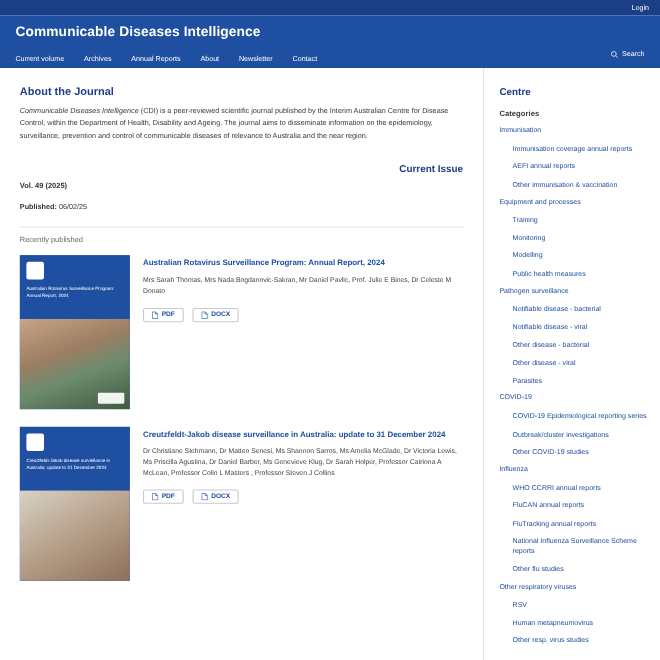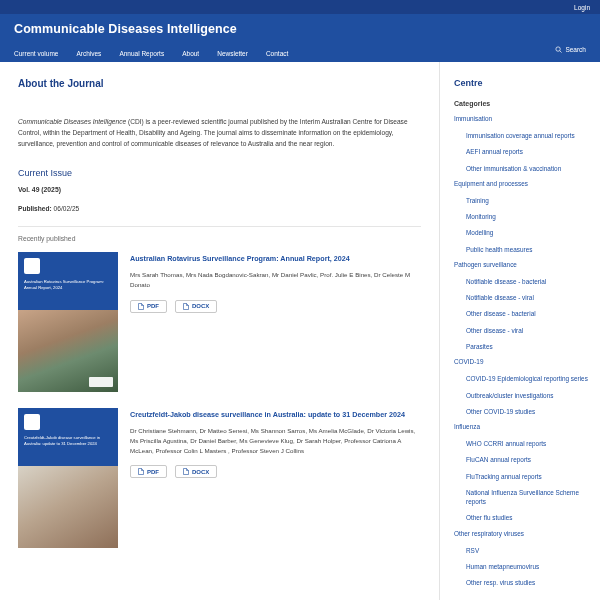--- a/index.html
+++ b/index.html
@@ -78,27 +78,28 @@
   .sidebar {
     width: 160px;
     background: #ffffff;
     padding: 16px 10px 0 14px;
     overflow: hidden;
   }
   h2.section-h {
     font-size: 10px;
     color: #1b3f87;
     font-weight: bold;
-    margin: 0 0 28px 0;
+    margin: 0 0 8px 0;
   }
   h3.sub-h {
     font-size: 9px;
     color: #1b3f87;
-    font-weight: normal;
+    font-weight: bold;
     margin: 18px 0 8px 0;
+    text-align: right;
   }
   p.body-text {
     font-size: 6.6px;
     line-height: 1.65;
     margin: 0 0 8px 0;
     color: #3a3a3a;
   }
   p.body-text i { font-style: italic; }
   .vol {
     font-size: 6.8px;

